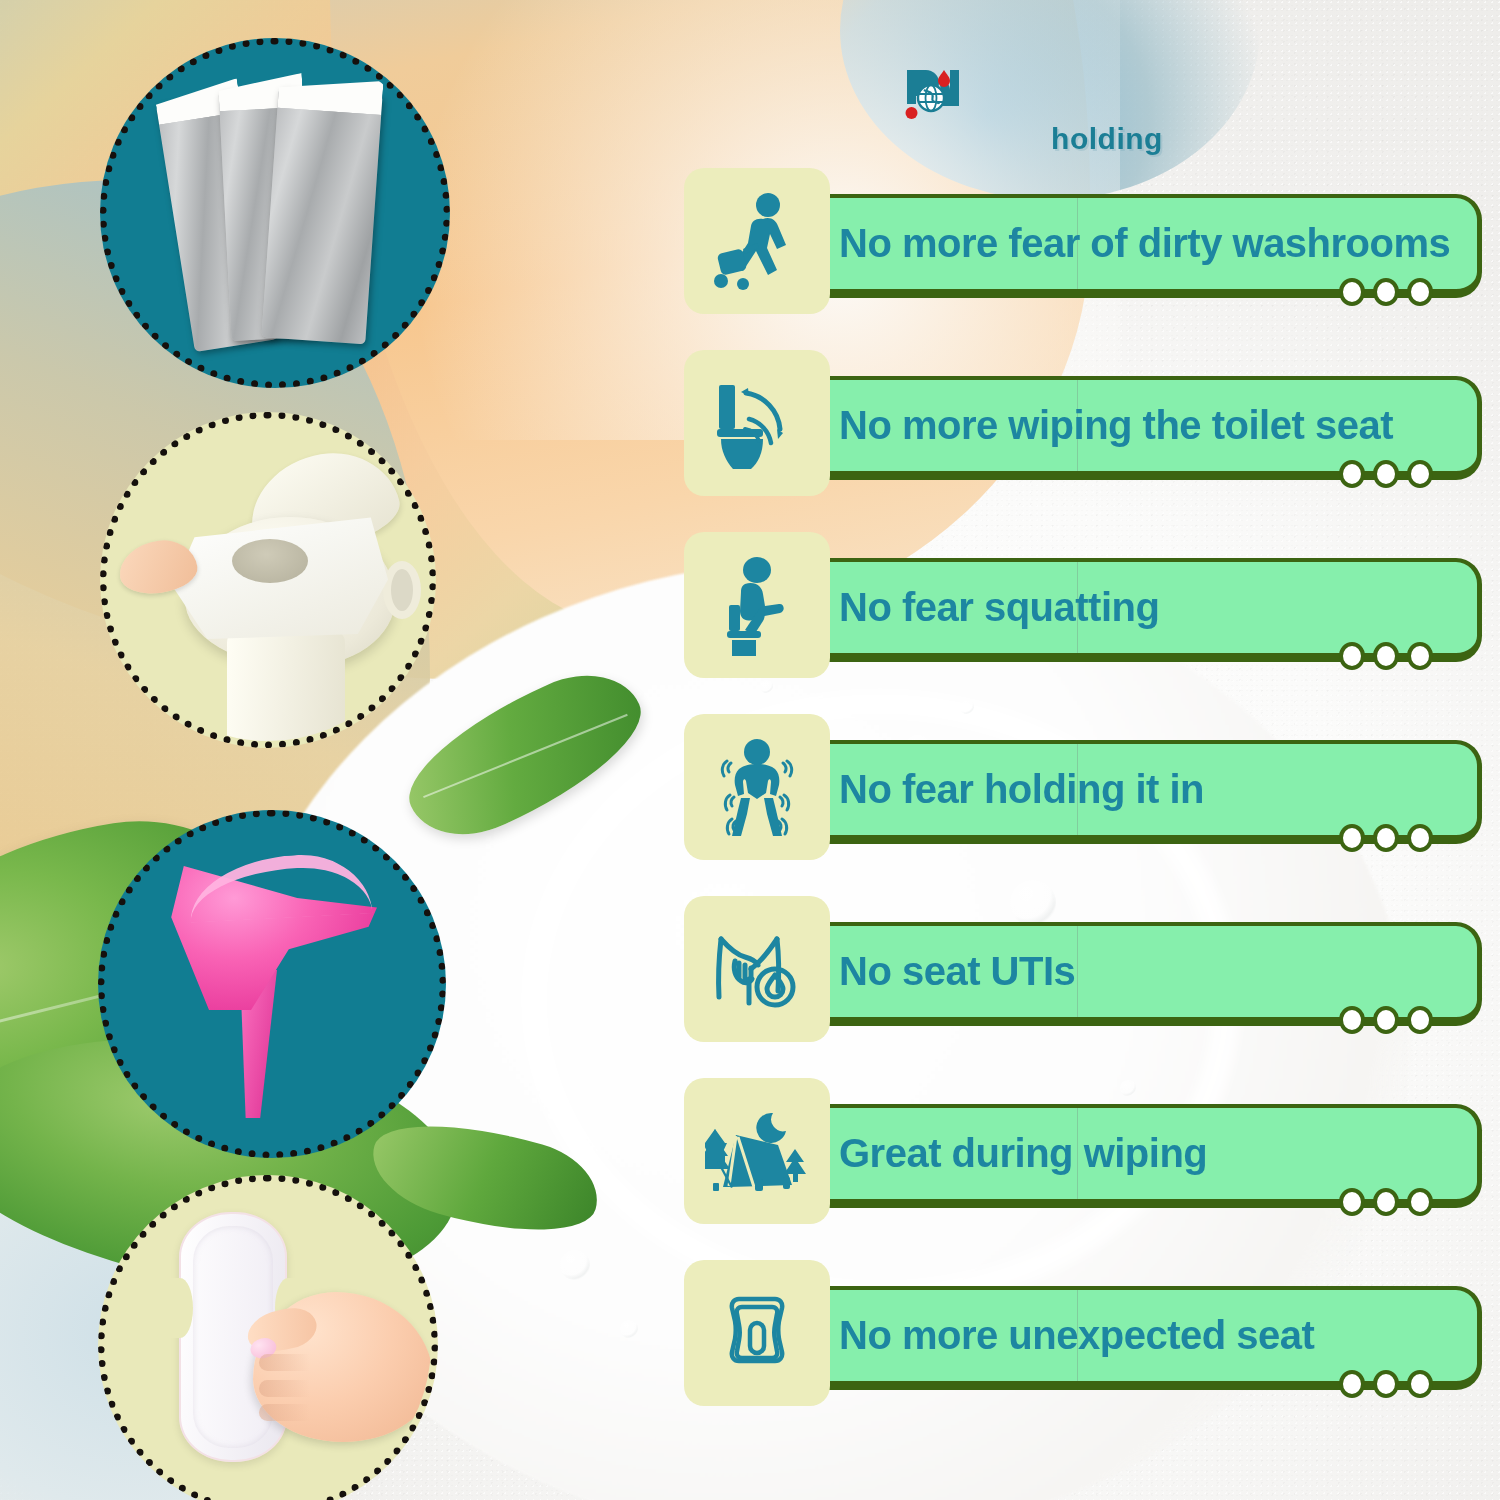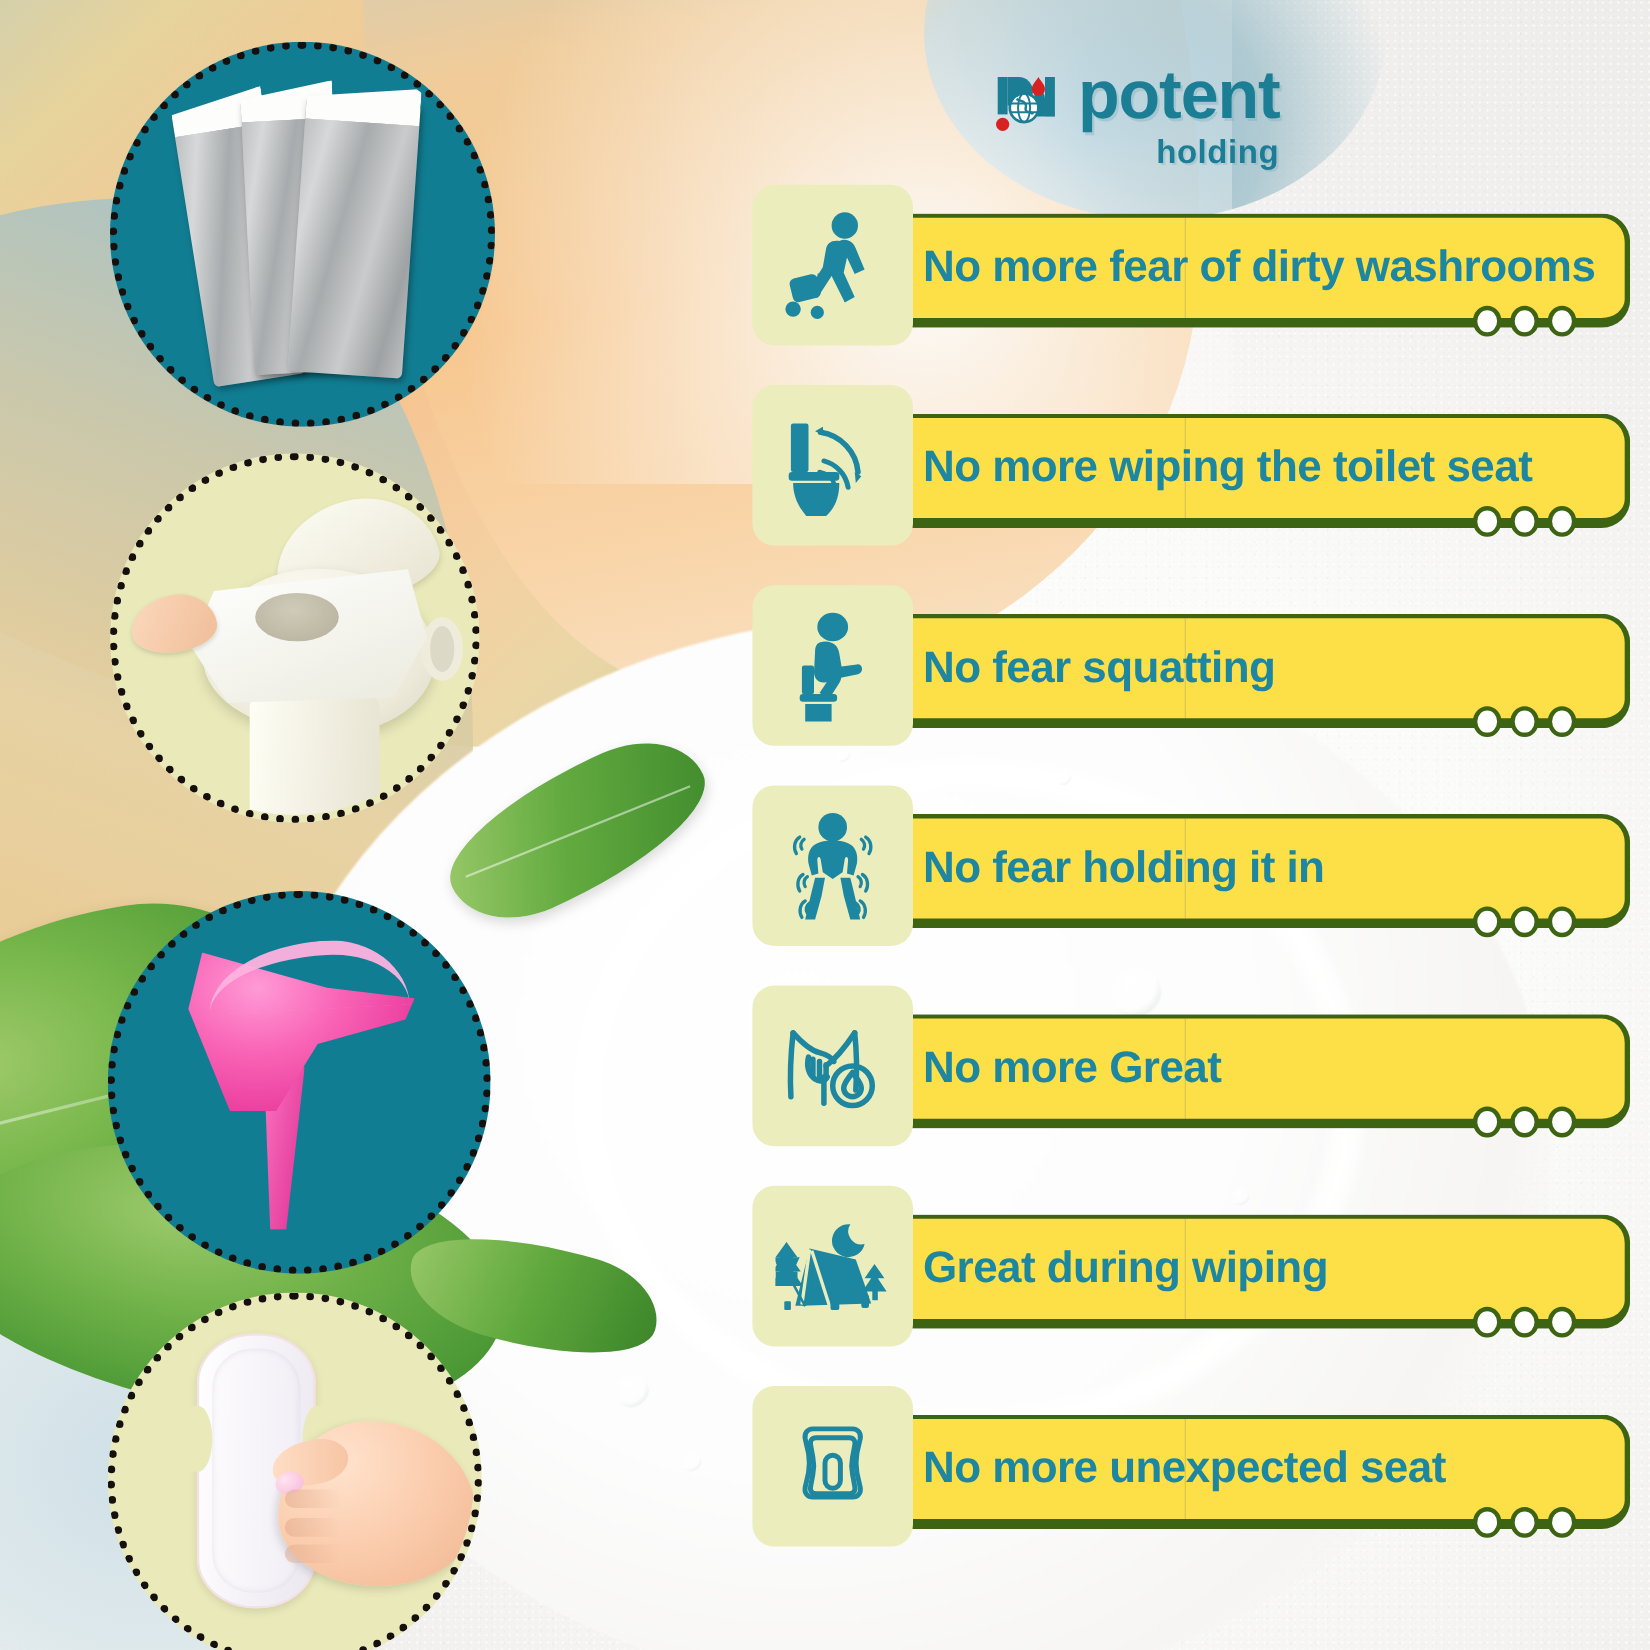--- a/index.html
+++ b/index.html
@@ -290,21 +290,21 @@
   }
   .icon-tile{
     position:absolute; left:8px; top:0; width:146px; height:146px;
     background:#ecedbc; border-radius:20px;
     display:flex; align-items:center; justify-content:center;
     z-index:3;
   }
   .icon-tile svg{ display:block; }
   .pill{
     position:absolute; left:135px; top:26px; right:18px; height:104px;
-    background:#fde047;
+    background:#86efac;
     border:4px solid #3c6412;
     border-left:none;
     border-right-width:5px;
     border-bottom-width:9px;
     border-radius: 0 26px 26px 0;
     z-index:2;
   }
   .pill .divider{
     position:absolute; left:40%; top:0; bottom:0; width:1px;
     background: rgba(120,120,120,.28);
@@ -425,21 +425,20 @@
           <path d="M36 16c6-3 10 0 10 6v16h-9V24c0-4-1-5-1-8z" fill="#1b7e95"></path>
 
           <path d="M40 2c3 5 6 7 6 11a6 6 0 0 1-12 0c0-4 3-6 6-11z" fill="#d92121"></path>
 
           <circle cx="27" cy="30" r="13" fill="#ffffff" stroke="#1b7e95" stroke-width="2.4"></circle>
           <ellipse cx="27" cy="30" rx="5.5" ry="13" fill="none" stroke="#1b7e95" stroke-width="1.8"></ellipse>
           <path d="M14.5 26h25M14.5 34h25" stroke="#1b7e95" stroke-width="1.8"></path>
           <path d="M20 22c3 2 6 1 8 4s-1 5 1 7 5 0 6 3" fill="none" stroke="#1b7e95" stroke-width="2.2"></path>
         </svg>
       </span>
-      <span class="logo-word">potent</span>
     </div>
     <div class="logo-sub">holding</div>
   </div>
 
   <div class="rows">
 
     <div class="row">
       <div class="icon-tile">
         <svg width="104" height="104" viewBox="0 0 104 104" fill="#1d86a1">
           <circle cx="63" cy="16" r="12"></circle>
@@ -544,21 +543,21 @@
           <path d="M72 22c-8 12-18 24-26 30"></path>
           <path d="M30 44c-2 8 0 16 6 20 4 3 9 2 11-2"></path>
           <path d="M34 46v14M40 48v14M46 51v12"></path>
           <path d="M44 62v24"></path>
           <circle cx="70" cy="70" r="18"></circle>
           <path d="M70 58c5 7 8 10 8 14a8 8 0 0 1-16 0c0-4 3-7 8-14z"></path>
         </svg>
       </div>
       <div class="pill">
         <span class="divider"></span>
-        <span class="label">No more Great</span>
+        <span class="label">No seat UTIs</span>
         <span class="dots">
             <i></i>
             <i></i>
             <i></i>
           </span>
       </div>
     </div>
 
     <div class="row">
       <div class="icon-tile">

